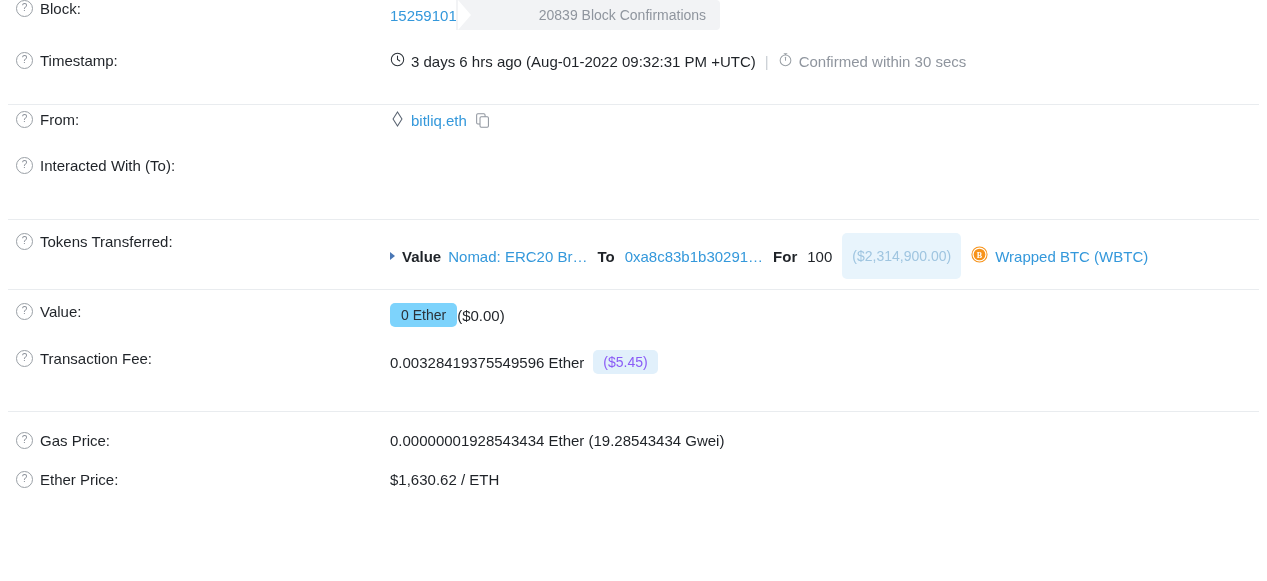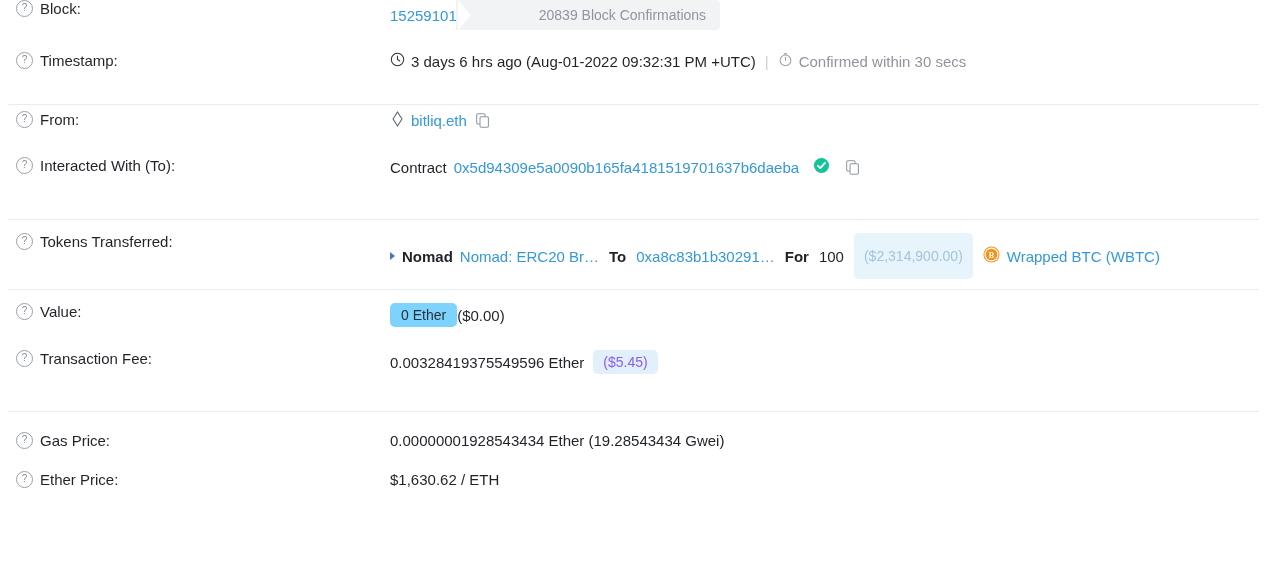--- a/index.html
+++ b/index.html
@@ -242,49 +242,32 @@
         </svg>
       </span>
     </div>
   </div>
 
   <div class="row hrow">
     <div class="label-cell">
       <span class="help-icon">?</span>
       <span>Interacted With (To):</span>
     </div>
-    <div class="value-cell">
-      <span>Contract</span>
-      <span class="sp"></span>
-      <a class="link">0x5d94309e5a0090b165fa4181519701637b6daeba</a>
-      <span class="icon" style="margin-left:14px;">
-        <svg width="17" height="17" viewBox="0 0 18 18">
-          <circle cx="9" cy="9" r="8" fill="#15c39a"></circle>
-          <path d="M5.2 9.3 L7.7 11.8 L12.7 6.3" fill="none" stroke="#ffffff" stroke-width="1.9" stroke-linecap="round" stroke-linejoin="round"></path>
-        </svg>
-      </span>
-      <span class="icon copy-icon" style="margin-left:16px;">
-        <svg width="14" height="15" viewBox="0 0 15 16">
-          <rect x="0.7" y="0.7" width="9" height="11" rx="1.3" fill="none" stroke="#8f959e" stroke-width="1.1"></rect>
-          <rect x="4.3" y="3.9" width="9" height="11.4" rx="1.3" fill="#ffffff" stroke="#8f959e" stroke-width="1.1"></rect>
-        </svg>
-      </span>
-    </div>
   </div>
 
   <div class="sep" style="margin-top:10px;"></div>
 
   <div class="row hrow" style="padding-top:13px; height:65px;">
     <div class="label-cell">
       <span class="help-icon">?</span>
       <span>Tokens Transferred:</span>
     </div>
     <div class="value-cell tok-line">
       <span class="caret"></span>
-      <span class="bold">Nomad</span>
+      <span class="bold">Value</span>
       <span class="sp"></span>
       <a class="link">Nomad: ERC20 Br…</a>
       <span class="sp-lg"></span>
       <span class="bold">To</span>
       <span class="sp-lg"></span>
       <a class="link">0xa8c83b1b30291…</a>
       <span class="sp-lg"></span>
       <span class="bold">For</span>
       <span class="sp-lg"></span>
       <span>100</span>

